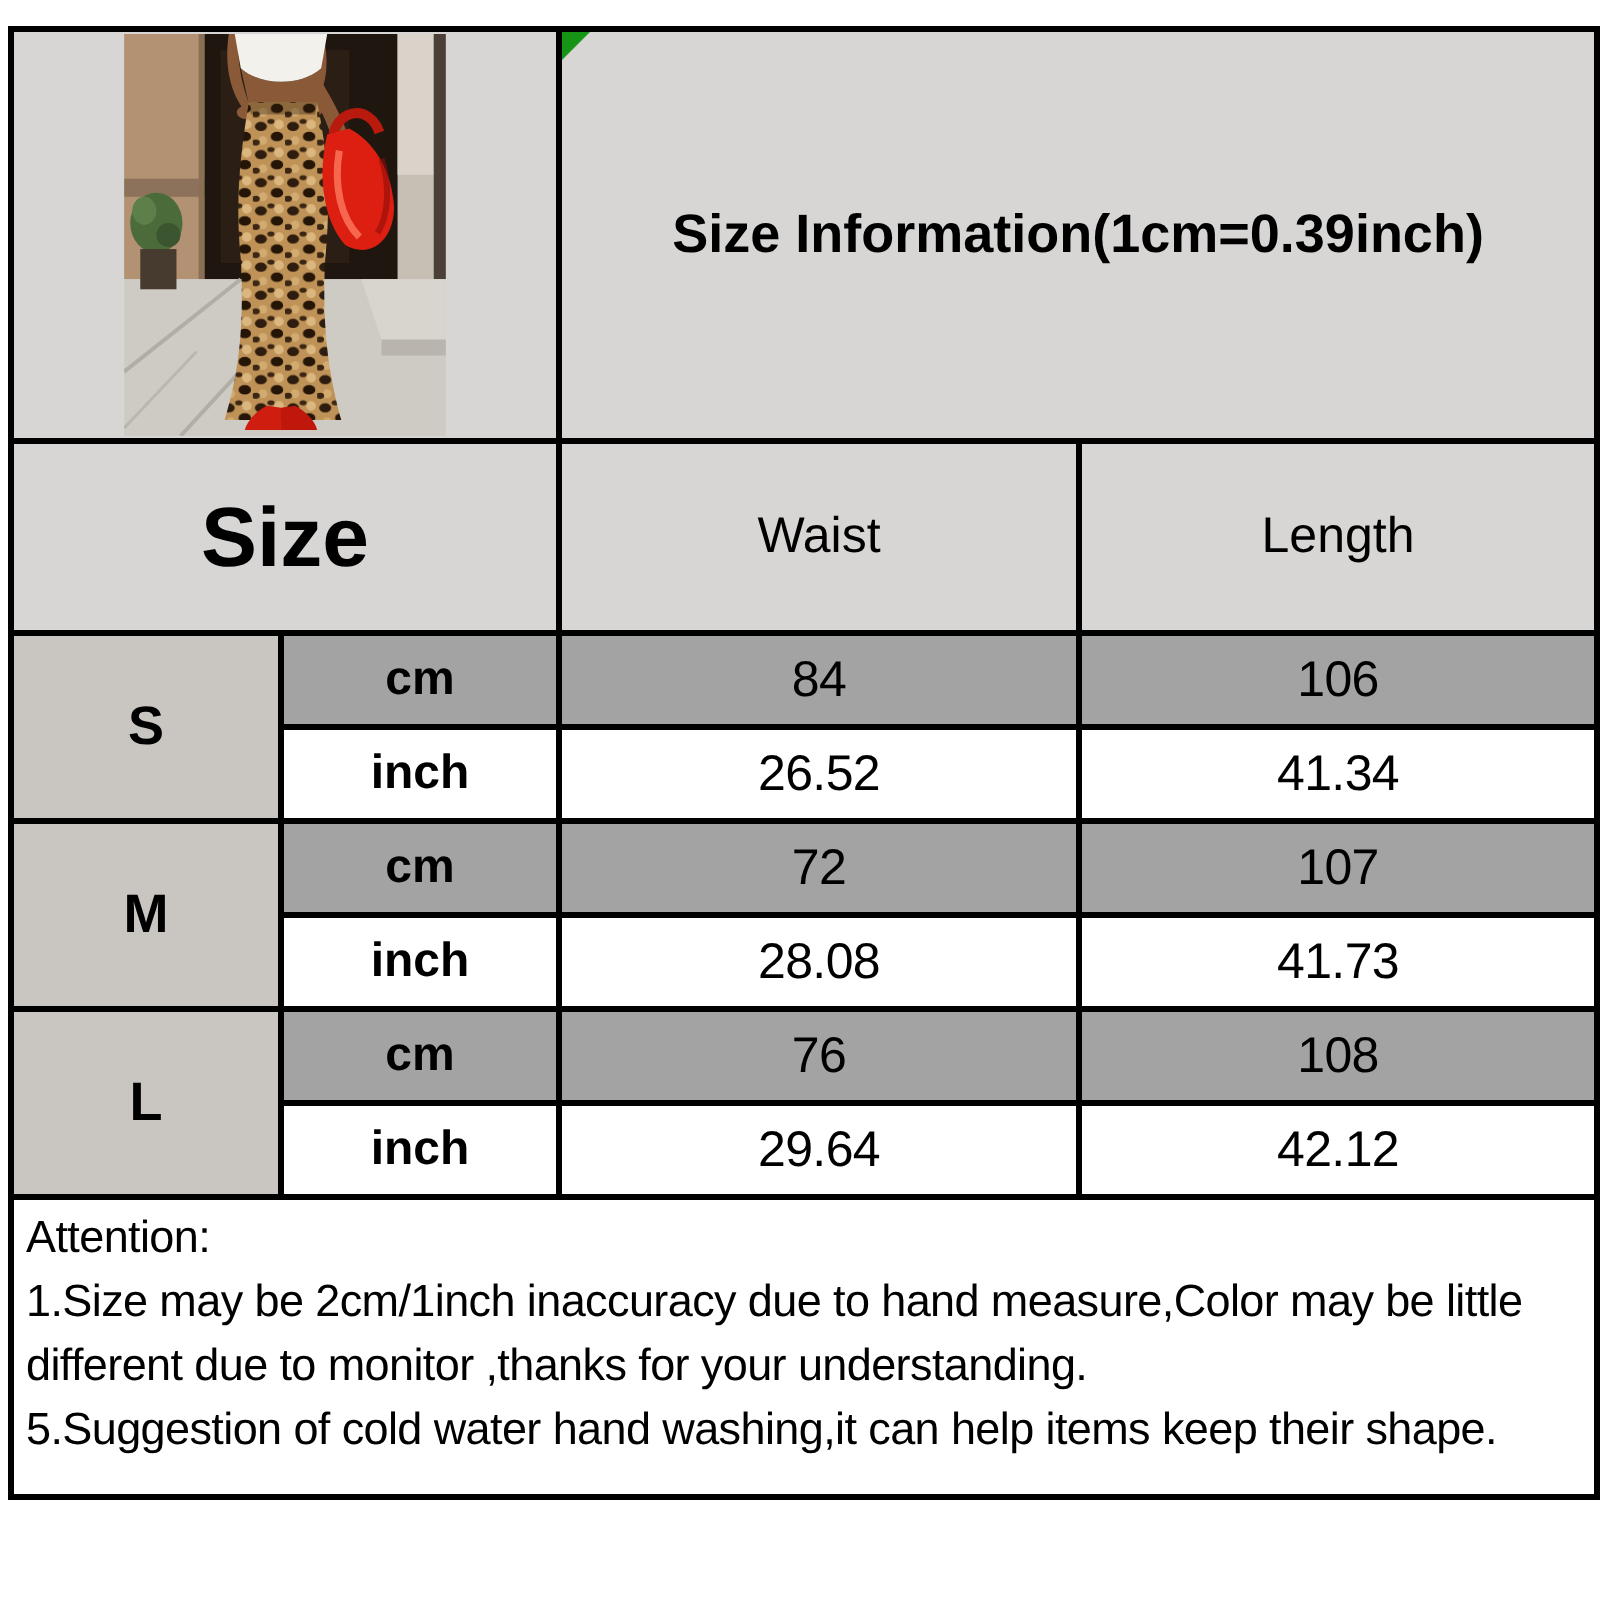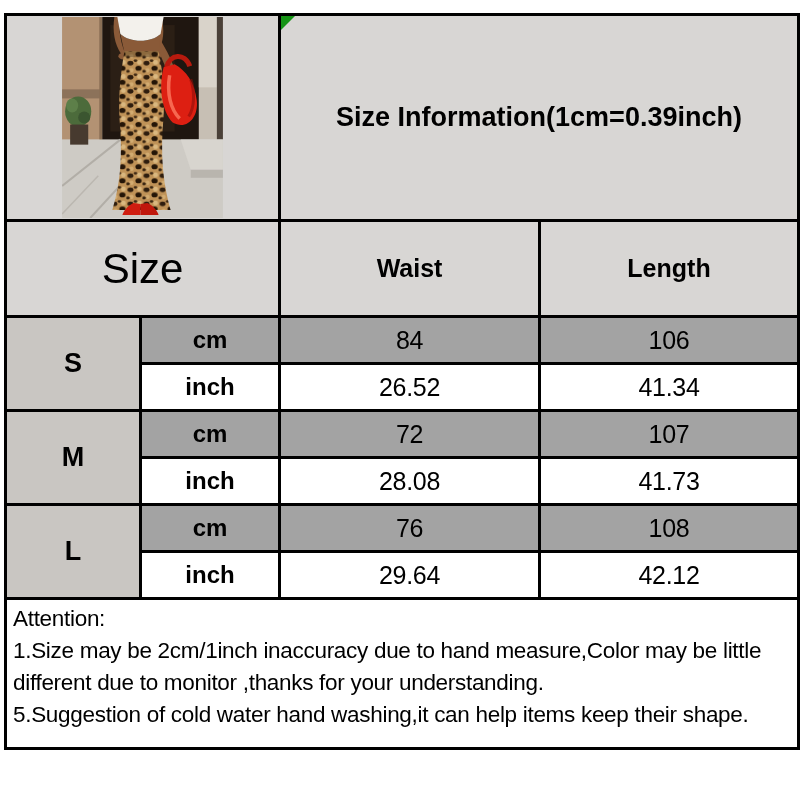--- a/index.html
+++ b/index.html
@@ -42,26 +42,26 @@
   }
   .corner-triangle {
     position: absolute;
     left: 0; top: 0;
     width: 14px; height: 14px;
     background: #169416;
     clip-path: polygon(0 0, 100% 0, 0 100%);
   }
   .size-head {
     background: #d8d6d4;
-    font-weight: normal;
+    font-weight: bold;
     font-size: 42px;
   }
   .col-head {
     background: #d8d6d4;
-    font-weight: bold;
+    font-weight: normal;
     font-size: 25px;
   }
   .size-label {
     background: #c9c6c2;
     font-weight: bold;
     font-size: 27px;
   }
   .unit {
     font-weight: bold;
     font-size: 24px;

